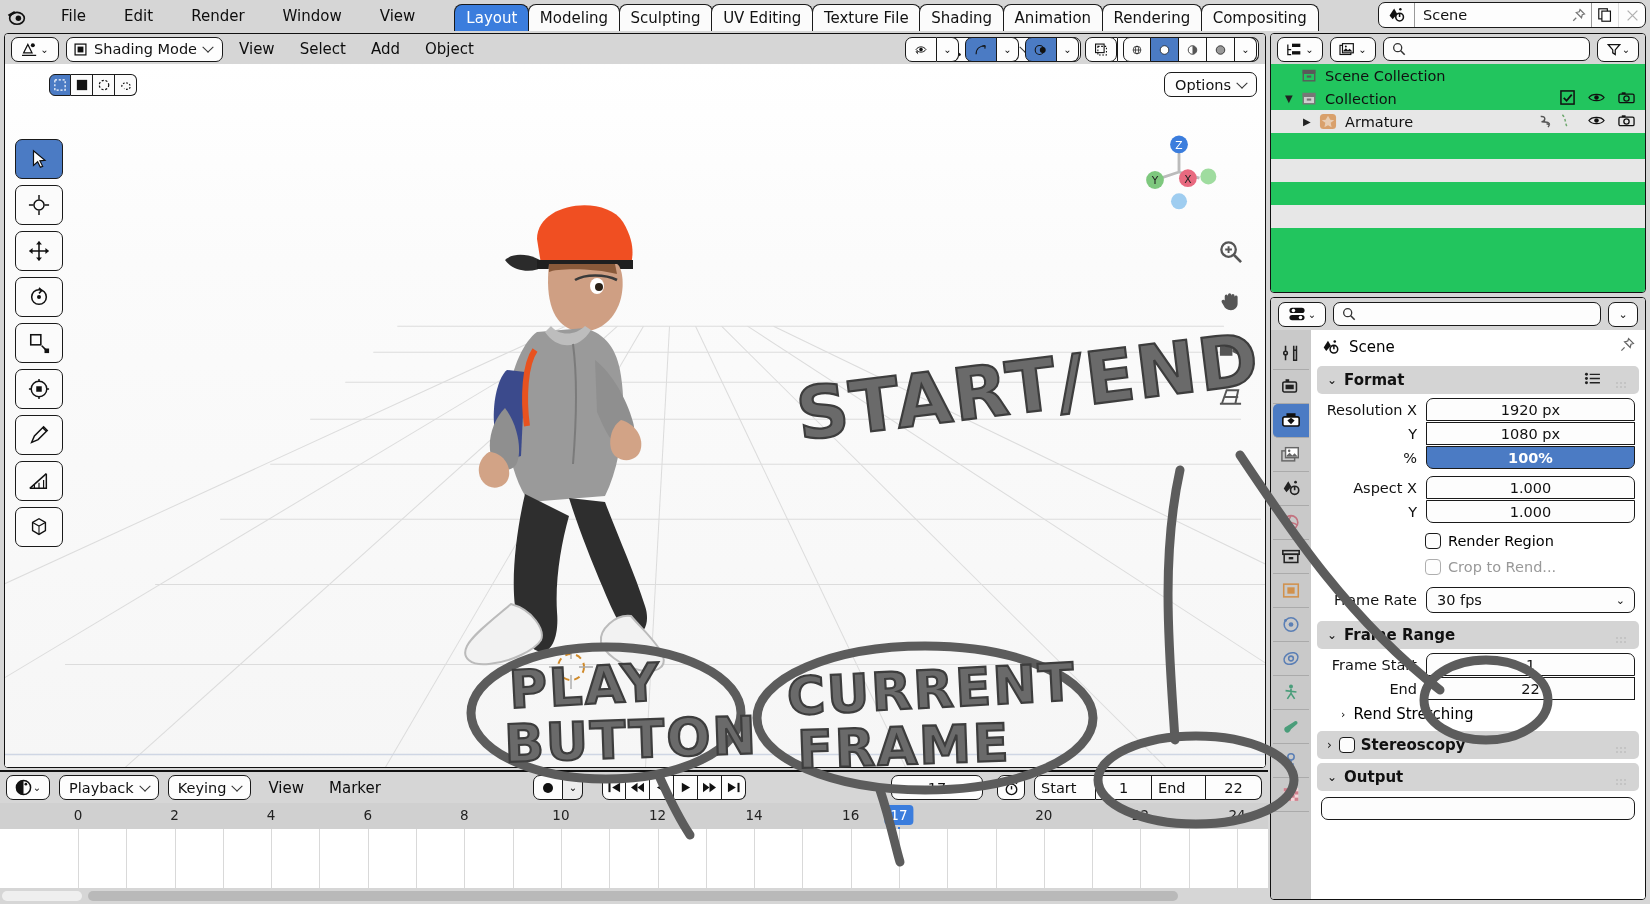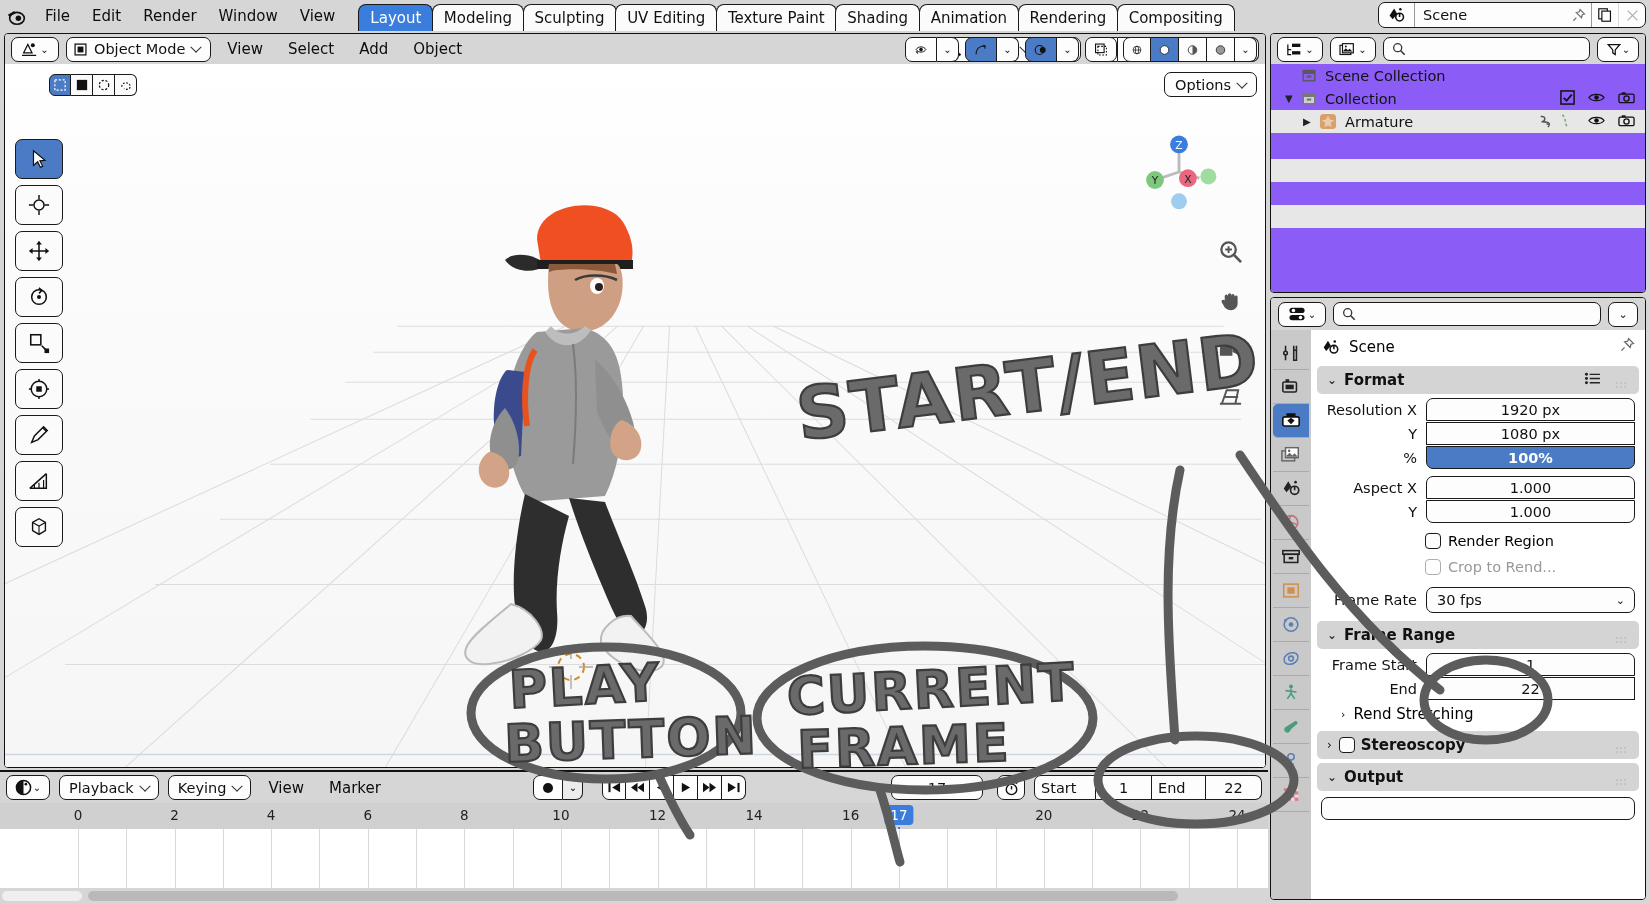--- a/index.html
+++ b/index.html
@@ -22,21 +22,21 @@
   .chev::after {
     content: ""; display: inline-block; width: 7px; height: 7px;
     border-right: 1.7px solid #333; border-bottom: 1.7px solid #333;
     transform: rotate(45deg) translate(-2px,-2px); margin-left: 7px;
   }
   .ico { display:inline-block; line-height:0; }
 
   
   #topbar {
     position: absolute; top:0; left:0; width:1650px; height:31px;
-    background:#d6d6d6; display:flex; align-items:center; gap:0;
+    background:#d6d6d6; display:flex; align-items:center; gap:16px;
   }
   #blender-logo { width:34px; height:31px; display:flex; align-items:center; justify-content:center; }
   .menu-item { font-size:15px; color:#0d0d0d; padding:0 11px; height:31px; display:flex; align-items:center; }
   #wstabs { display:flex; align-items:flex-end; height:31px; margin-left:12px; }
   .wstab {
     font-size:15px; color:#111; padding:0 11px; height:27px;
     display:flex; align-items:center; background:#fbfbfb;
     border:1.5px solid #1a1a1a; border-bottom:none;
     border-top-left-radius:8px; border-top-right-radius:8px;
     margin-right:-1.5px; position:relative;
@@ -193,21 +193,21 @@
     <div class="menu-item">Edit</div>
     <div class="menu-item">Render</div>
     <div class="menu-item">Window</div>
     <div class="menu-item">View</div>
 
     <div id="wstabs">
       <div class="wstab active">Layout</div>
       <div class="wstab">Modeling</div>
       <div class="wstab">Sculpting</div>
       <div class="wstab">UV Editing</div>
-      <div class="wstab">Texture Paint</div>
+      <div class="wstab">Texture File</div>
       <div class="wstab">Shading</div>
       <div class="wstab">Animation</div>
       <div class="wstab">Rendering</div>
       <div class="wstab">Compositing</div>
     </div>
 
     <div id="scene-block">
       <div class="id-field">
         <div class="idico">
           <svg width="19" height="17" viewBox="0 0 24 22">
@@ -251,21 +251,21 @@
           </svg>
         <span style="font-size:10px;margin-left:2px">⌄</span>
       </div>
       <div class="btn" style="padding:0 10px 0 6px">
         <span class="ico" style="margin-right:6px">
           <svg width="15" height="15" viewBox="0 0 18 18">
               <rect x="2.5" y="2.5" width="13" height="13" fill="none" stroke="#111" stroke-width="1.5"></rect>
               <rect x="5.5" y="5.5" width="7" height="7" fill="#111"></rect>
             </svg>
         </span>
-        <span>Object Mode</span>
+        <span>Shading Mode</span>
         <span class="chev"></span>
       </div>
       <div class="menu-item" style="height:25px;padding:0 9px">View</div>
       <div class="menu-item" style="height:25px;padding:0 9px">Select</div>
       <div class="menu-item" style="height:25px;padding:0 9px">Add</div>
       <div class="menu-item" style="height:25px;padding:0 9px">Object</div>
 
       <div style="flex:1"></div>
 
       <div class="btn" style="padding:0 8px">
@@ -614,21 +614,21 @@
         <span style="margin-left:6px;font-size:14px;color:#999"></span>
       </div>
       <div class="btn" style="width:42px;padding:0 3px">
         <svg width="16" height="15" viewBox="0 0 18 18">
             <path d="M2 3 h14 l-5.5 6.5 v5.5 l-3 -2 v-3.5z" fill="none" stroke="#111" stroke-width="1.5"></path>
           </svg>
           <span style="font-size:10px">⌄</span>
       </div>
     </div>
 
-    <div style="position:absolute;left:0;top:30px;right:0;bottom:0;background:#8b5cf6">
+    <div style="position:absolute;left:0;top:30px;right:0;bottom:0;background:#22c55e">
       <div class="ol-row" style="padding-left:30px">
         <span class="ico" style="margin-right:8px">
           <svg width="16" height="15" viewBox="0 0 18 17">
               <rect x="1.5" y="2" width="15" height="4" fill="#5a5a5a"></rect>
               <rect x="2.5" y="6" width="13" height="8.5" fill="none" stroke="#5a5a5a" stroke-width="1.6"></rect>
               <rect x="6.5" y="8.5" width="5" height="2.4" fill="#5a5a5a"></rect>
             </svg>
         </span>
         <span class="lbl">Scene Collection</span>
       </div>

